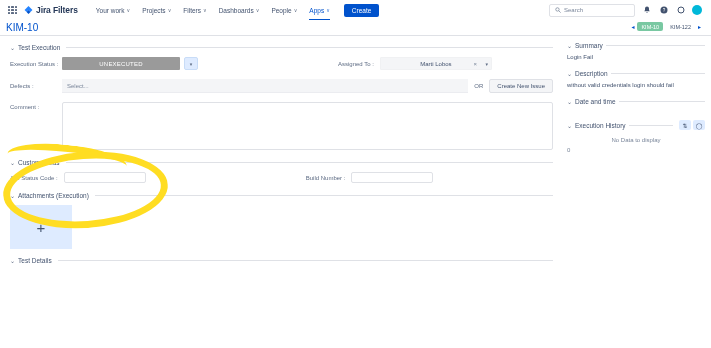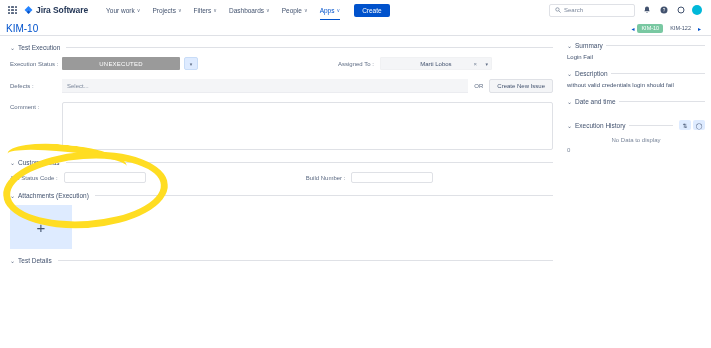--- a/index.html
+++ b/index.html
@@ -45,21 +45,21 @@
   .search-box {
     width:86px; height:13px; border:1px solid #DFE1E6; border-radius:2px;
     display:flex; align-items:center; gap:3px; padding:0 5px; background:#fff;
   }
   .search-box .ph { font-size:6px; color:#7A869A; }
   .nav-icon { width:11px; height:11px; display:flex; align-items:center; justify-content:center; cursor:pointer; }
   .avatar { width:10px; height:10px; border-radius:50%; background:#00B8D9; cursor:pointer; }
 
   
   .key-row {
-    display:flex; align-items:center; padding:2px 6px 1px 6px; position:relative; height:15px;
+    display:flex; align-items:flex-start; padding:2px 6px 1px 6px; position:relative; height:15px;
   }
   .issue-key { color:#0052CC; font-size:10px; font-weight:500; }
   .key-pills { margin-left:auto; display:flex; align-items:center; gap:3px; padding-right:4px; }
   .pill-arrow { font-size:6px; color:#0052CC; cursor:pointer; }
   .pill { font-size:5.5px; padding:1.5px 4px; border-radius:2px; cursor:pointer; }
   .pill.green { background:#79C8A2; color:#fff; }
   .pill.plain { color:#42526E; }
   .hr-line { height:1px; background:#DFE1E6; margin:0; }
 
   
@@ -163,21 +163,21 @@
       <i></i>
       <i></i>
   </div>
   <div class="brand">
     <span class="brand-mark">
       <svg width="9" height="9" viewBox="0 0 16 16">
           <path d="M8 0L15 7l-3.5 3.5L8 7 4.5 10.5 1 7z" fill="#2684FF"></path>
           <path d="M8 7l3.5 3.5L8 14 4.5 10.5z" fill="#0052CC"></path>
         </svg>
     </span>
-    <span class="brand-text">Jira Software</span>
+    <span class="brand-text">Jira Filters</span>
   </div>
   <div class="nav-items">
     <div class="nav-item">
       <span>Your work</span>
       <span class="caret">∨</span>
     </div>
     <div class="nav-item">
       <span>Projects</span>
       <span class="caret">∨</span>
     </div>

